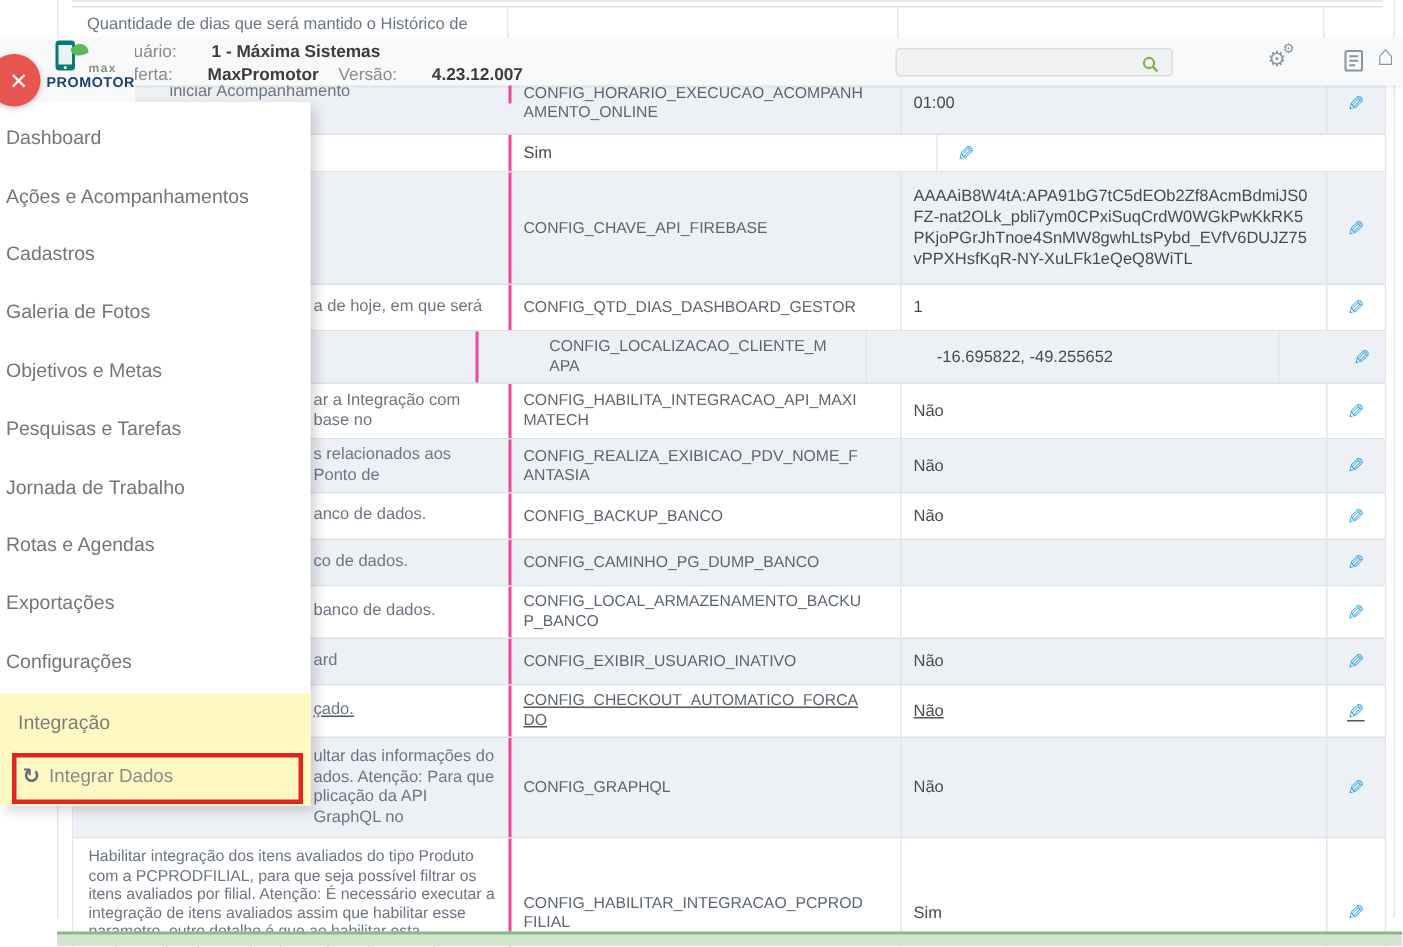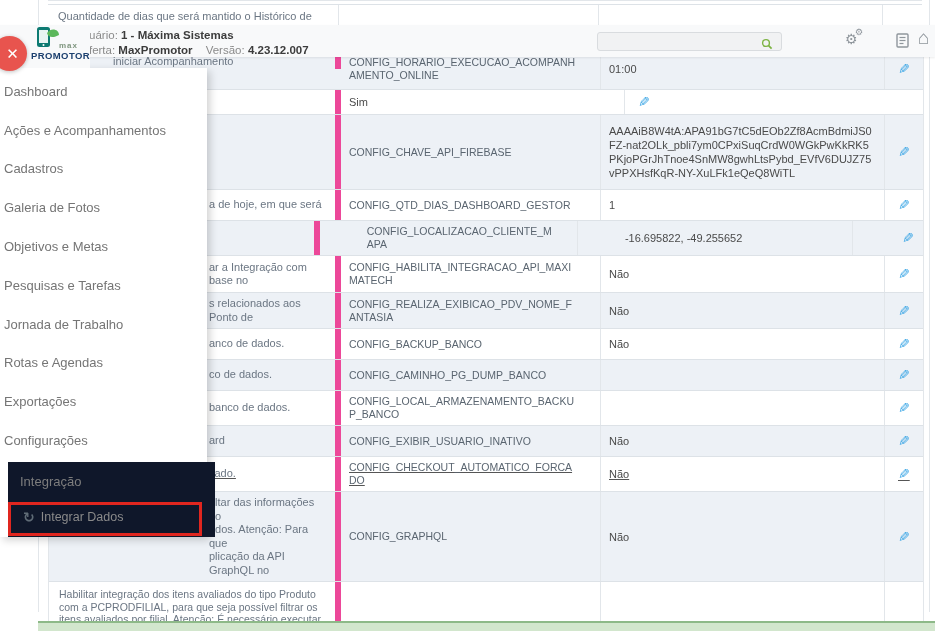--- a/index.html
+++ b/index.html
@@ -16,35 +16,35 @@
   .partial-row .pcell{border-right:1px solid #e2e6ea;box-sizing:border-box;}
   .partial-row .pdesc{width:292px;padding:5px 8px 0 10px;font-size:11px;color:#6b7683;border-left:1px solid #e2e6ea;margin-left:-1px;}
   .partial-row .pcfg{width:260px;}
   .partial-row .pval{width:284px;}
   .partial-row .pedit{width:38px;border-right:none;}
   
   .tbody{position:absolute;left:48px;top:48px;width:874px;border-left:1px solid #e2e6ea;border-right:1px solid #e2e6ea;border-top:1px solid #dde2e7;}
   .trow{display:flex;align-items:center;border-bottom:1px solid #dde2e7;background:#fff;}
   .trow.alt{background:#edf1f6;}
   .cell{box-sizing:border-box;align-self:stretch;display:flex;align-items:center;}
-  .desc{width:292px;padding:4px 8px 4px 160px;font-size:11px;line-height:13.5px;color:#6b7683;white-space:pre-line;border-right:6px solid #ec4899;}
+  .desc{width:292px;padding:4px 8px 4px 160px;font-size:11px;line-height:13.5px;color:#6b7683;white-space:pre-line;border-right:2px solid #ec4899;}
   .cfg{width:260px;padding:4px 24px 4px 8px;font-size:10.5px;line-height:13px;color:#5a6570;word-break:break-all;border-right:1px solid #e2e6ea;}
   .val{width:284px;padding:4px 8px;font-size:11px;line-height:14px;color:#4a4a4a;word-break:break-all;border-right:1px solid #e2e6ea;}
   .edit{width:38px;justify-content:center;}
   .pencil{color:#39a5e5;font-size:14px;display:inline-block;transform:scaleX(-1);cursor:pointer;}
   .trow.first .desc{align-self:flex-start;align-items:flex-start;padding:6px 8px 0 64px;}
   .trow.last .desc{padding:6px 8px 6px 10px;font-size:10.5px;line-height:12.5px;}
   
   .green-bar{position:absolute;left:38px;top:621px;width:897px;height:10px;background:#d2e6cd;border-top:2px solid #8db988;box-sizing:border-box;}
   
   .header{position:absolute;left:0;top:25px;width:935px;height:32px;background:#f8f9fa;z-index:10;
           box-shadow:0 1px 2px rgba(0,0,0,0.08);}
   .userline{position:absolute;left:75px;top:4px;font-size:11.5px;color:#8a8a8a;white-space:nowrap;}
   .userline2{position:absolute;left:80px;top:19px;font-size:11.5px;color:#8a8a8a;white-space:nowrap;}
-  .userline b,.userline2 b{color:#3c3c3c;font-weight:bold;}
+  .userline b,.userline2 b{color:#3c3c3c;font-weight:bold;margin-left:20px;}
   .ver-label{margin-left:10px;}
   .search-box{position:absolute;left:597px;top:7px;width:185px;height:19px;background:#f1f2f3;border:1px solid #d9dcdf;border-radius:3px;box-sizing:border-box;}
   .search-box input{position:absolute;left:6px;top:1px;width:150px;height:15px;border:none;background:transparent;outline:none;
          font-family:"Liberation Sans",sans-serif;font-size:11px;color:#555;}
   .search-box input::placeholder{color:#aab0b6;}
   .search-ico{position:absolute;right:8px;top:3px;}
   .hicon{position:absolute;top:6px;color:#8f969c;cursor:pointer;}
   .icon-cogs{left:845px;font-size:14px;}
   .icon-cogs .cog2{position:absolute;left:10px;top:-4px;font-size:9px;}
   .icon-report{left:896px;top:8px;}
@@ -56,21 +56,21 @@
   .logo .promotor{position:absolute;left:31px;top:25px;font-size:9.5px;font-weight:bold;color:#1b3f6e;letter-spacing:.4px;}
   
   .close-btn{position:absolute;left:-8px;top:36px;width:35px;height:35px;border-radius:50%;background:#e8544e;z-index:30;
              box-shadow:0 1px 4px rgba(0,0,0,.25);cursor:pointer;display:flex;align-items:center;justify-content:center;}
   .close-btn span{color:#fff;font-size:15px;font-weight:bold;margin-left:6px;}
   
   .sidebar{position:absolute;left:0;top:68px;width:207px;height:469px;background:#fff;z-index:20;
            box-shadow:3px 3px 8px rgba(0,0,0,.18);}
   .menu{padding-top:4px;}
   .menu-item{height:38.8px;display:flex;align-items:center;padding-left:4px;font-size:13px;color:#757575;cursor:pointer;}
-  .integration-block{position:absolute;left:8px;top:394px;width:207px;height:75px;background:#0f172a;}
+  .integration-block{position:absolute;left:0;top:394px;width:207px;height:75px;background:#fef9c3;}
   .integration-row{height:38px;display:flex;align-items:center;padding-left:12px;font-size:13px;color:#7d7d7d;cursor:pointer;}
   .integrar-row{height:33px;display:flex;align-items:center;padding-left:15px;font-size:12.5px;color:#8a8a8a;cursor:pointer;}
   .sync-ico{font-size:14px;font-weight:bold;color:#5f6b76;margin-right:6px;line-height:1;}
   .annotation-box{position:absolute;left:8px;top:434px;width:188px;height:28px;border:3px solid #e0261f;z-index:25;pointer-events:none;}
 </style>
 </head>
 <body>
 
 <div class="screen">
 

